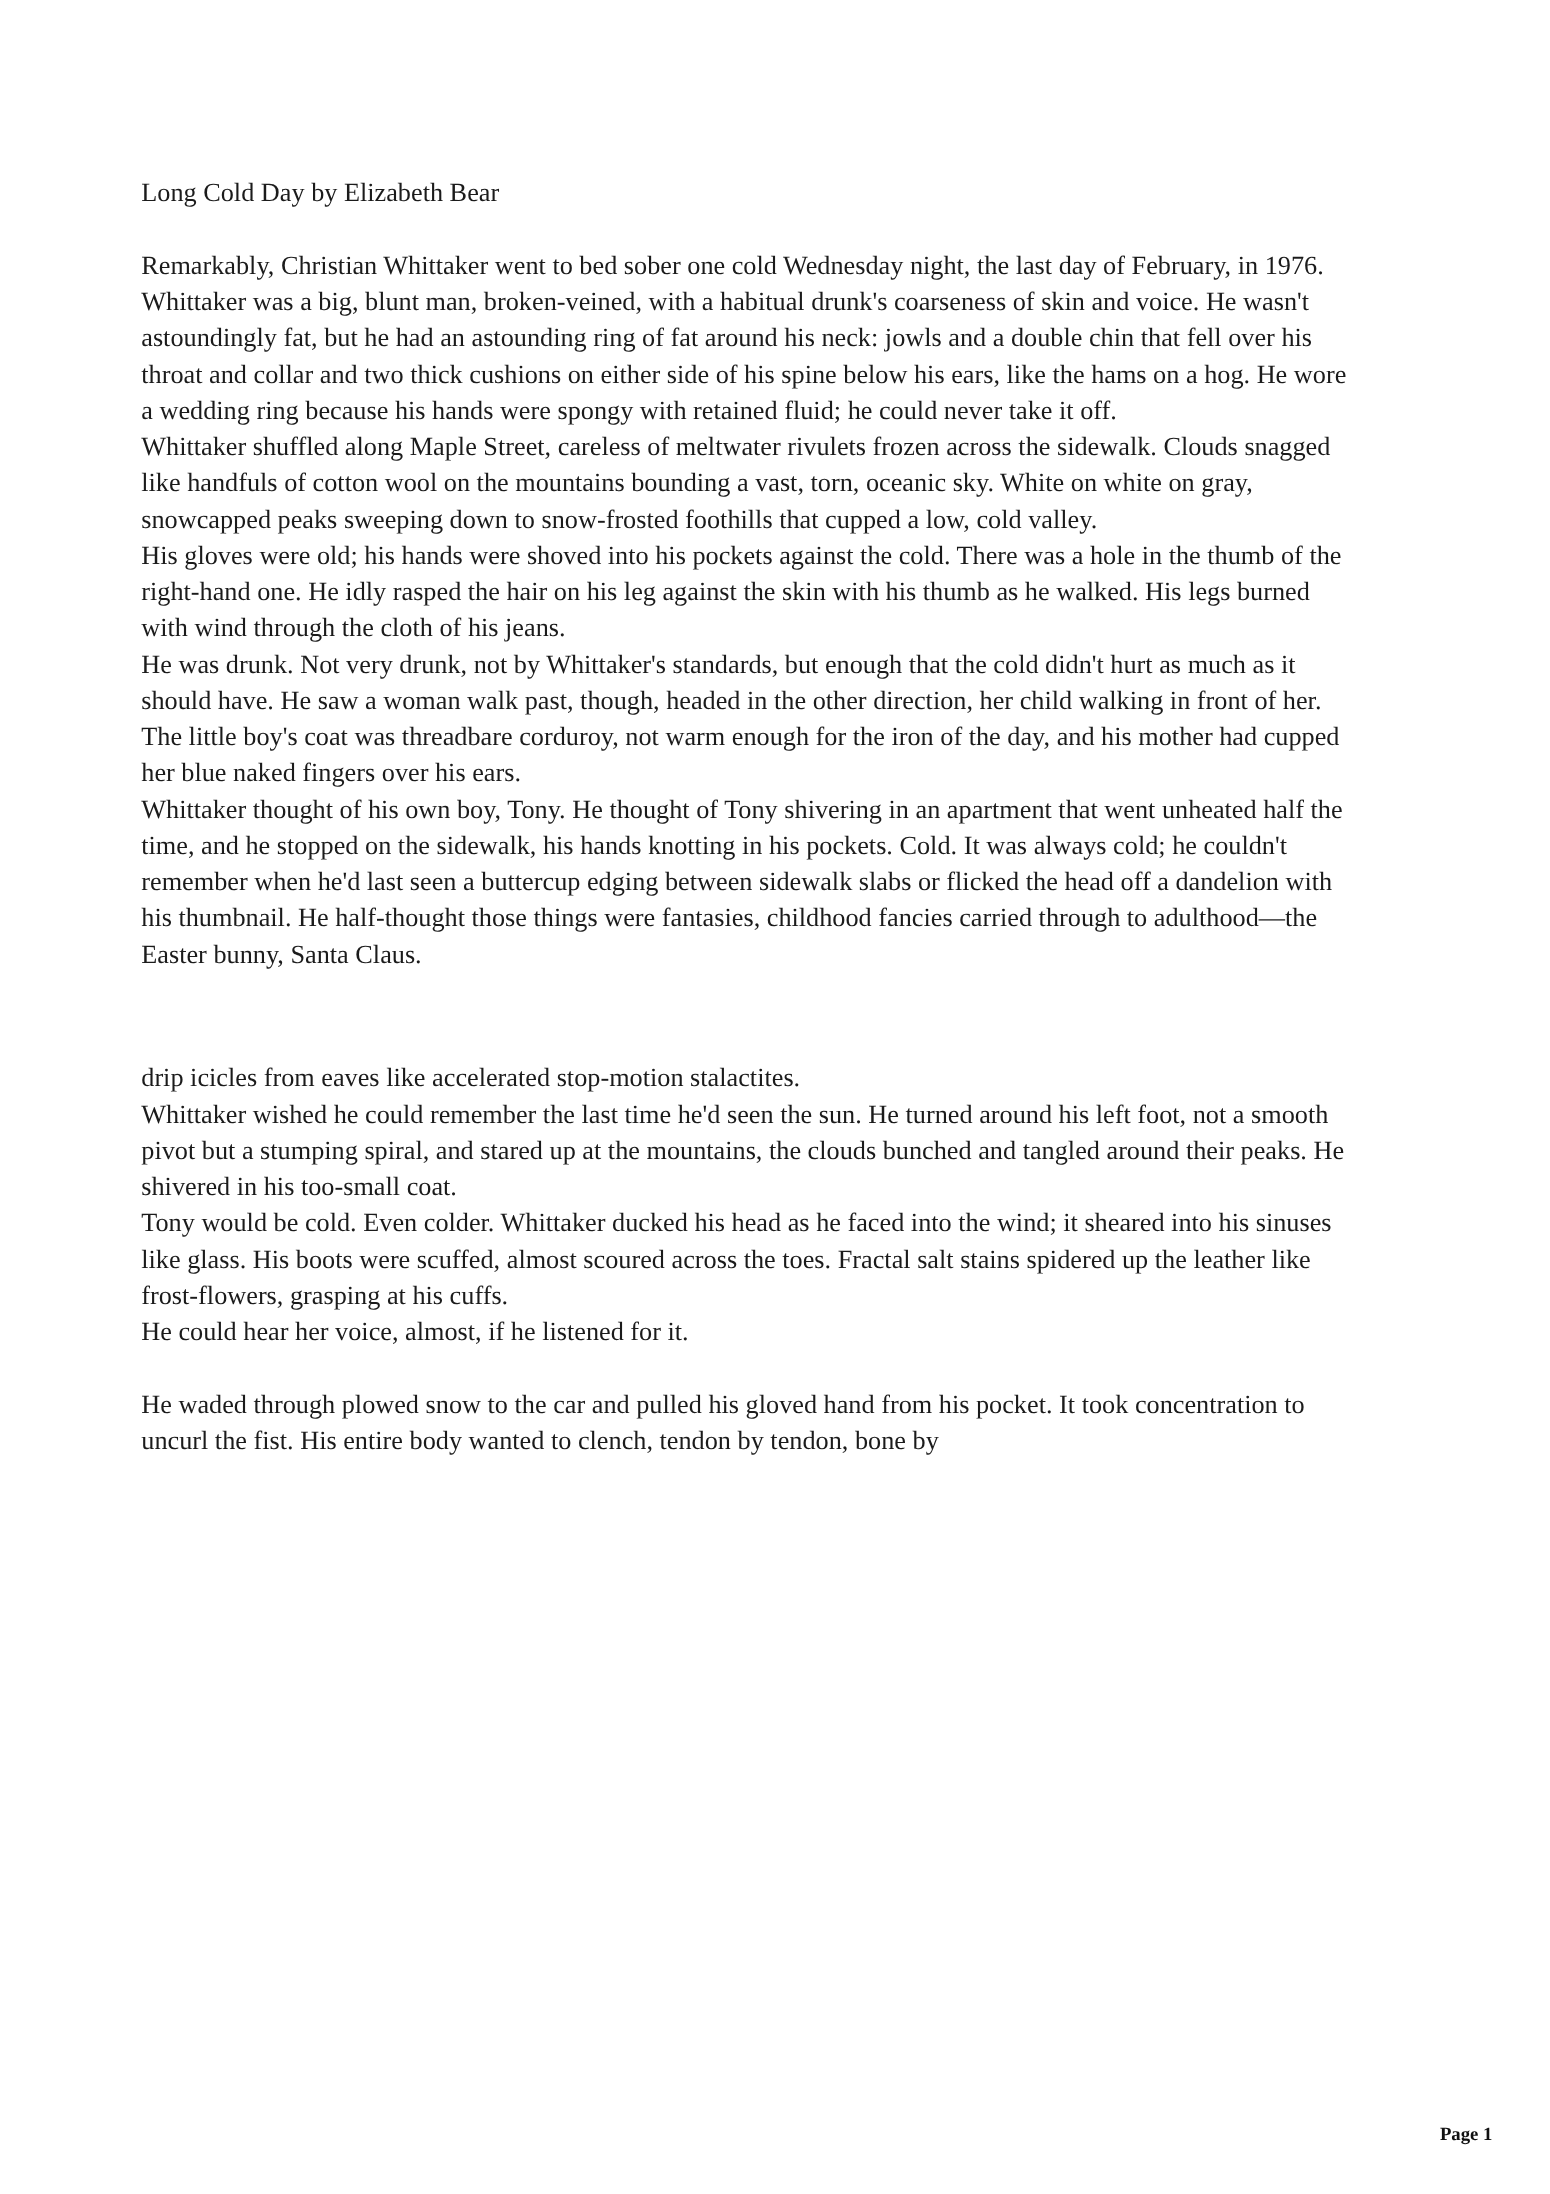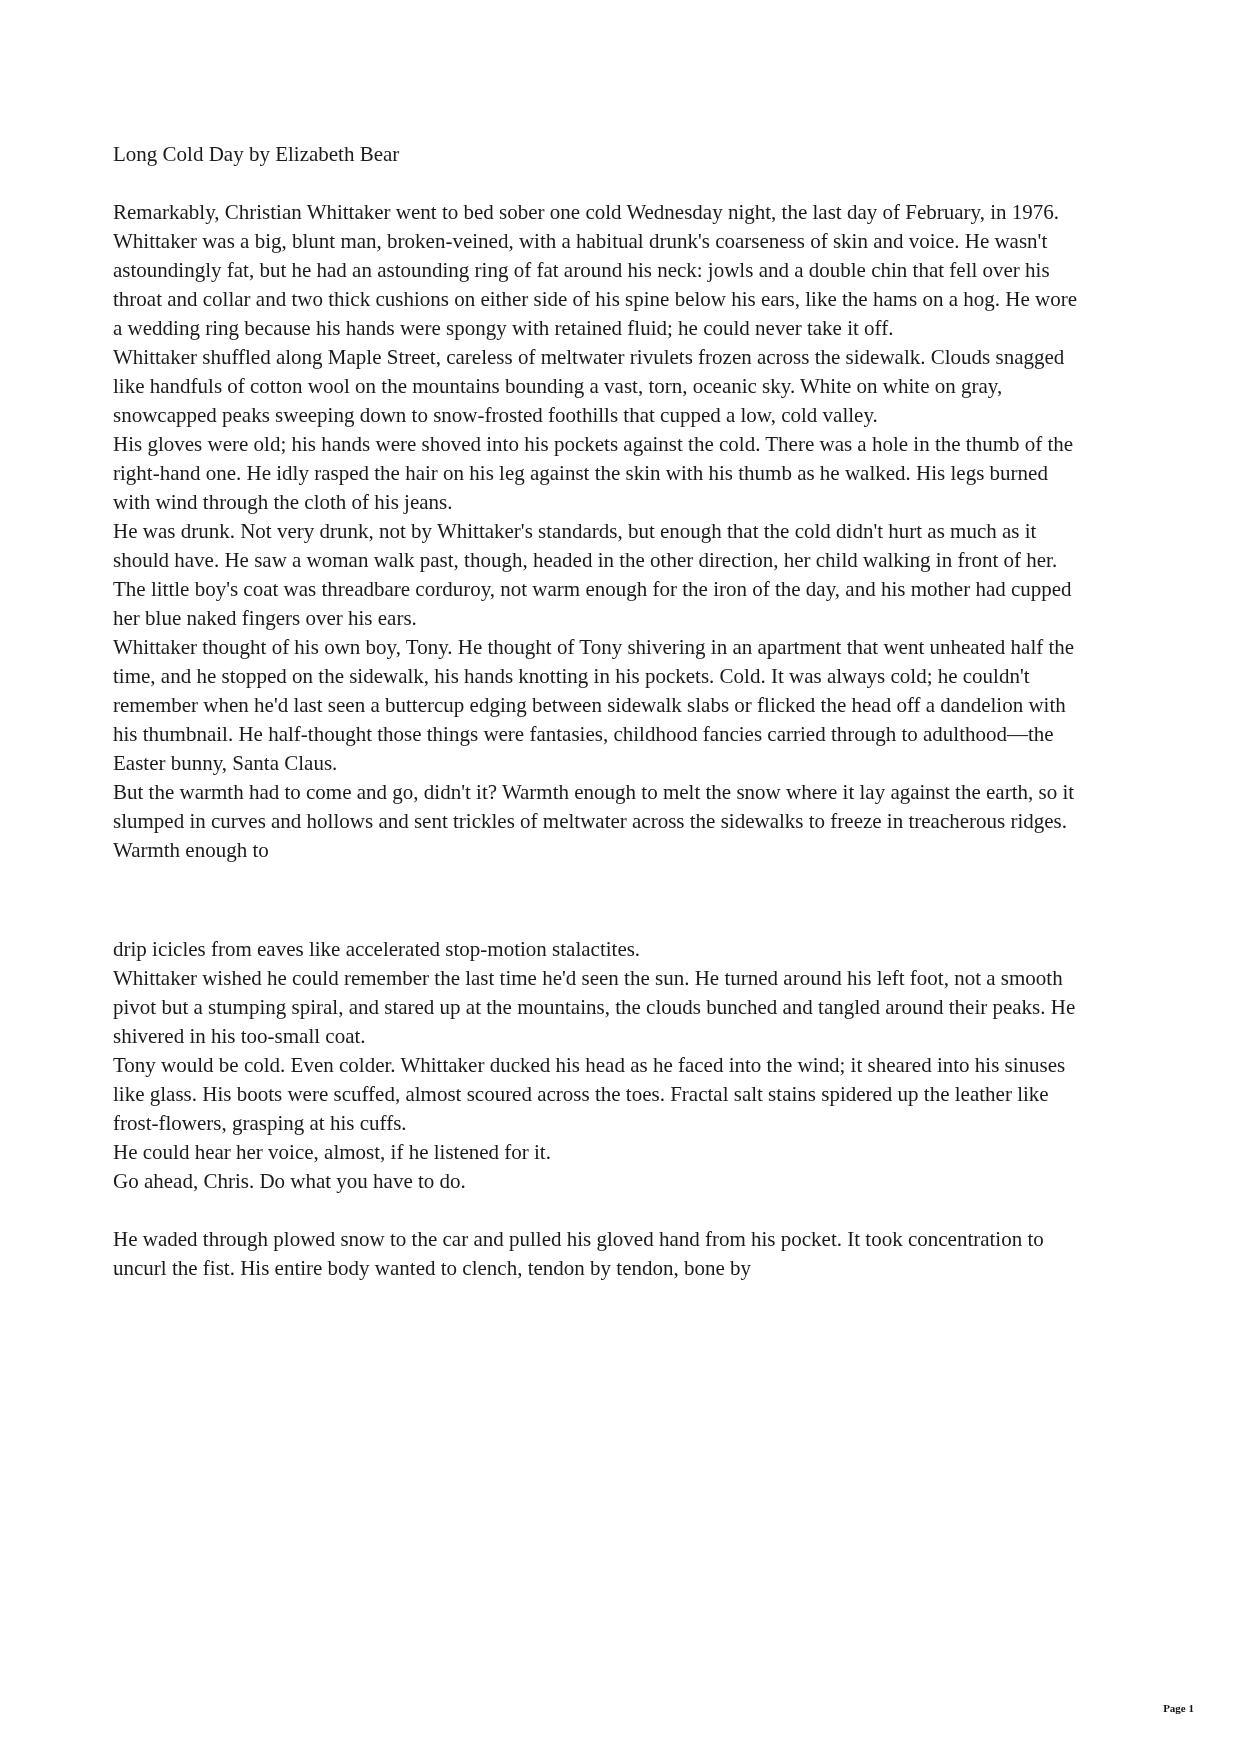--- a/index.html
+++ b/index.html
@@ -21,48 +21,46 @@
     line-height: 29px;
     text-align: left;
   }
   .content p { margin: 0; }
   .blank-line { height: 29px; }
   .page-break-gap { height: 70px; }
   .footer {
     position: absolute;
     top: 1698px;
     right: 46px;
-    font-size: 11px;
+    font-size: 15px;
     line-height: 20px;
     font-weight: bold;
     color: #111111;
   }
 </style>
 </head>
 <body>
 
 <div class="page">
   <div class="content">
     <p>Long Cold Day by Elizabeth Bear</p>
     <div class="blank-line"></div>
 
     <p>Remarkably, Christian Whittaker went to bed sober one cold Wednesday night, the last day of February, in 1976. Whittaker was a big, blunt man, broken-veined, with a habitual drunk's coarseness of skin and voice. He wasn't astoundingly fat, but he had an astounding ring of fat around his neck: jowls and a double chin that fell over his throat and collar and two thick cushions on either side of his spine below his ears, like the hams on a hog. He wore a wedding ring because his hands were spongy with retained fluid; he could never take it off.</p>
     <p>Whittaker shuffled along Maple Street, careless of meltwater rivulets frozen across the sidewalk. Clouds snagged like handfuls of cotton wool on the mountains bounding a vast, torn, oceanic sky. White on white on gray, snowcapped peaks sweeping down to snow-frosted foothills that cupped a low, cold valley.</p>
     <p>His gloves were old; his hands were shoved into his pockets against the cold. There was a hole in the thumb of the right-hand one. He idly rasped the hair on his leg against the skin with his thumb as he walked. His legs burned with wind through the cloth of his jeans.</p>
     <p>He was drunk. Not very drunk, not by Whittaker's standards, but enough that the cold didn't hurt as much as it should have. He saw a woman walk past, though, headed in the other direction, her child walking in front of her. The little boy's coat was threadbare corduroy, not warm enough for the iron of the day, and his mother had cupped her blue naked fingers over his ears.</p>
     <p>Whittaker thought of his own boy, Tony. He thought of Tony shivering in an apartment that went unheated half the time, and he stopped on the sidewalk, his hands knotting in his pockets. Cold. It was always cold; he couldn't remember when he'd last seen a buttercup edging between sidewalk slabs or flicked the head off a dandelion with his thumbnail. He half-thought those things were fantasies, childhood fancies carried through to adulthood—the Easter bunny, Santa Claus.</p>
-    <p>But the warmth had to come and go, didn't it? Warmth enough to melt the snow where it lay against the earth, so it slumped in curves and hollows and sent trickles of meltwater across the sidewalks to freeze in treacherous ridges. Warmth enough to</p>
 
     <div class="page-break-gap"></div>
 
     <p>drip icicles from eaves like accelerated stop-motion stalactites.</p>
     <p>Whittaker wished he could remember the last time he'd seen the sun. He turned around his left foot, not a smooth pivot but a stumping spiral, and stared up at the mountains, the clouds bunched and tangled around their peaks. He shivered in his too-small coat.</p>
     <p>Tony would be cold. Even colder. Whittaker ducked his head as he faced into the wind; it sheared into his sinuses like glass. His boots were scuffed, almost scoured across the toes. Fractal salt stains spidered up the leather like frost-flowers, grasping at his cuffs.</p>
     <p>He could hear her voice, almost, if he listened for it.</p>
-    <p>Go ahead, Chris. Do what you have to do.</p>
 
     <div class="blank-line"></div>
 
     <p>He waded through plowed snow to the car and pulled his gloved hand from his pocket. It took concentration to uncurl the fist. His entire body wanted to clench, tendon by tendon, bone by</p>
   </div>
 
   <div class="footer">Page 1</div>
 </div>
 
 </body></html>

